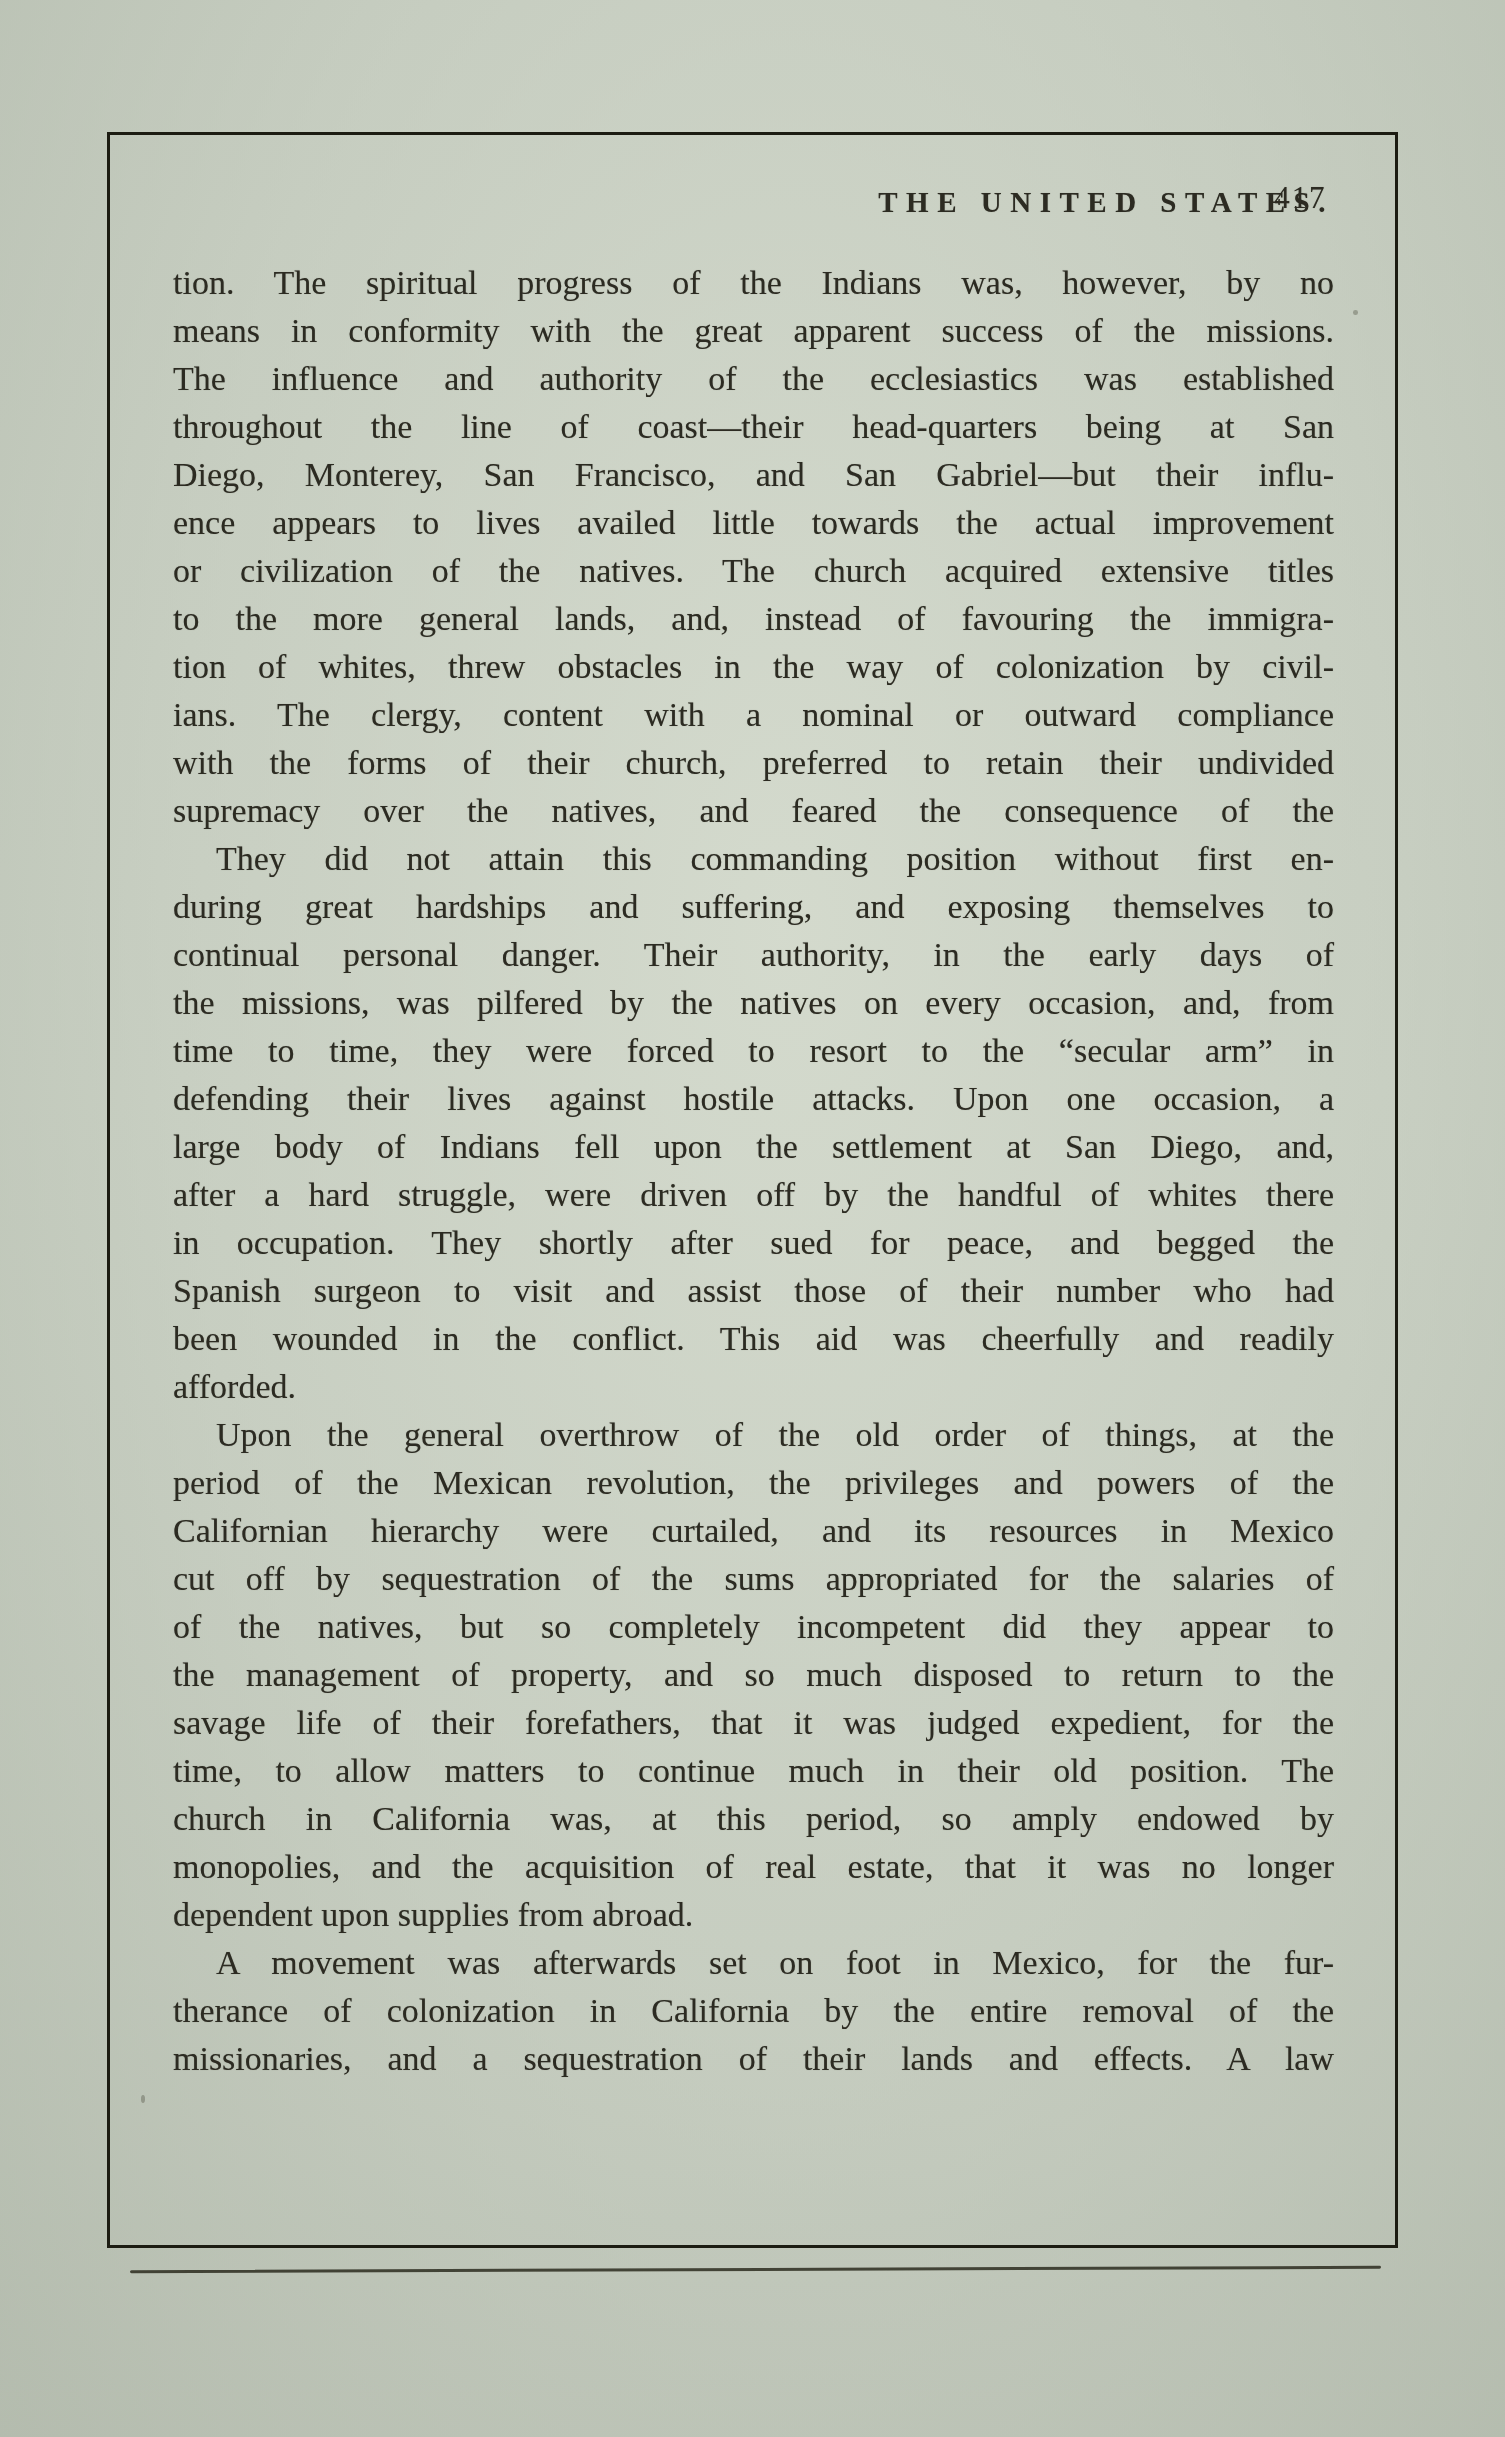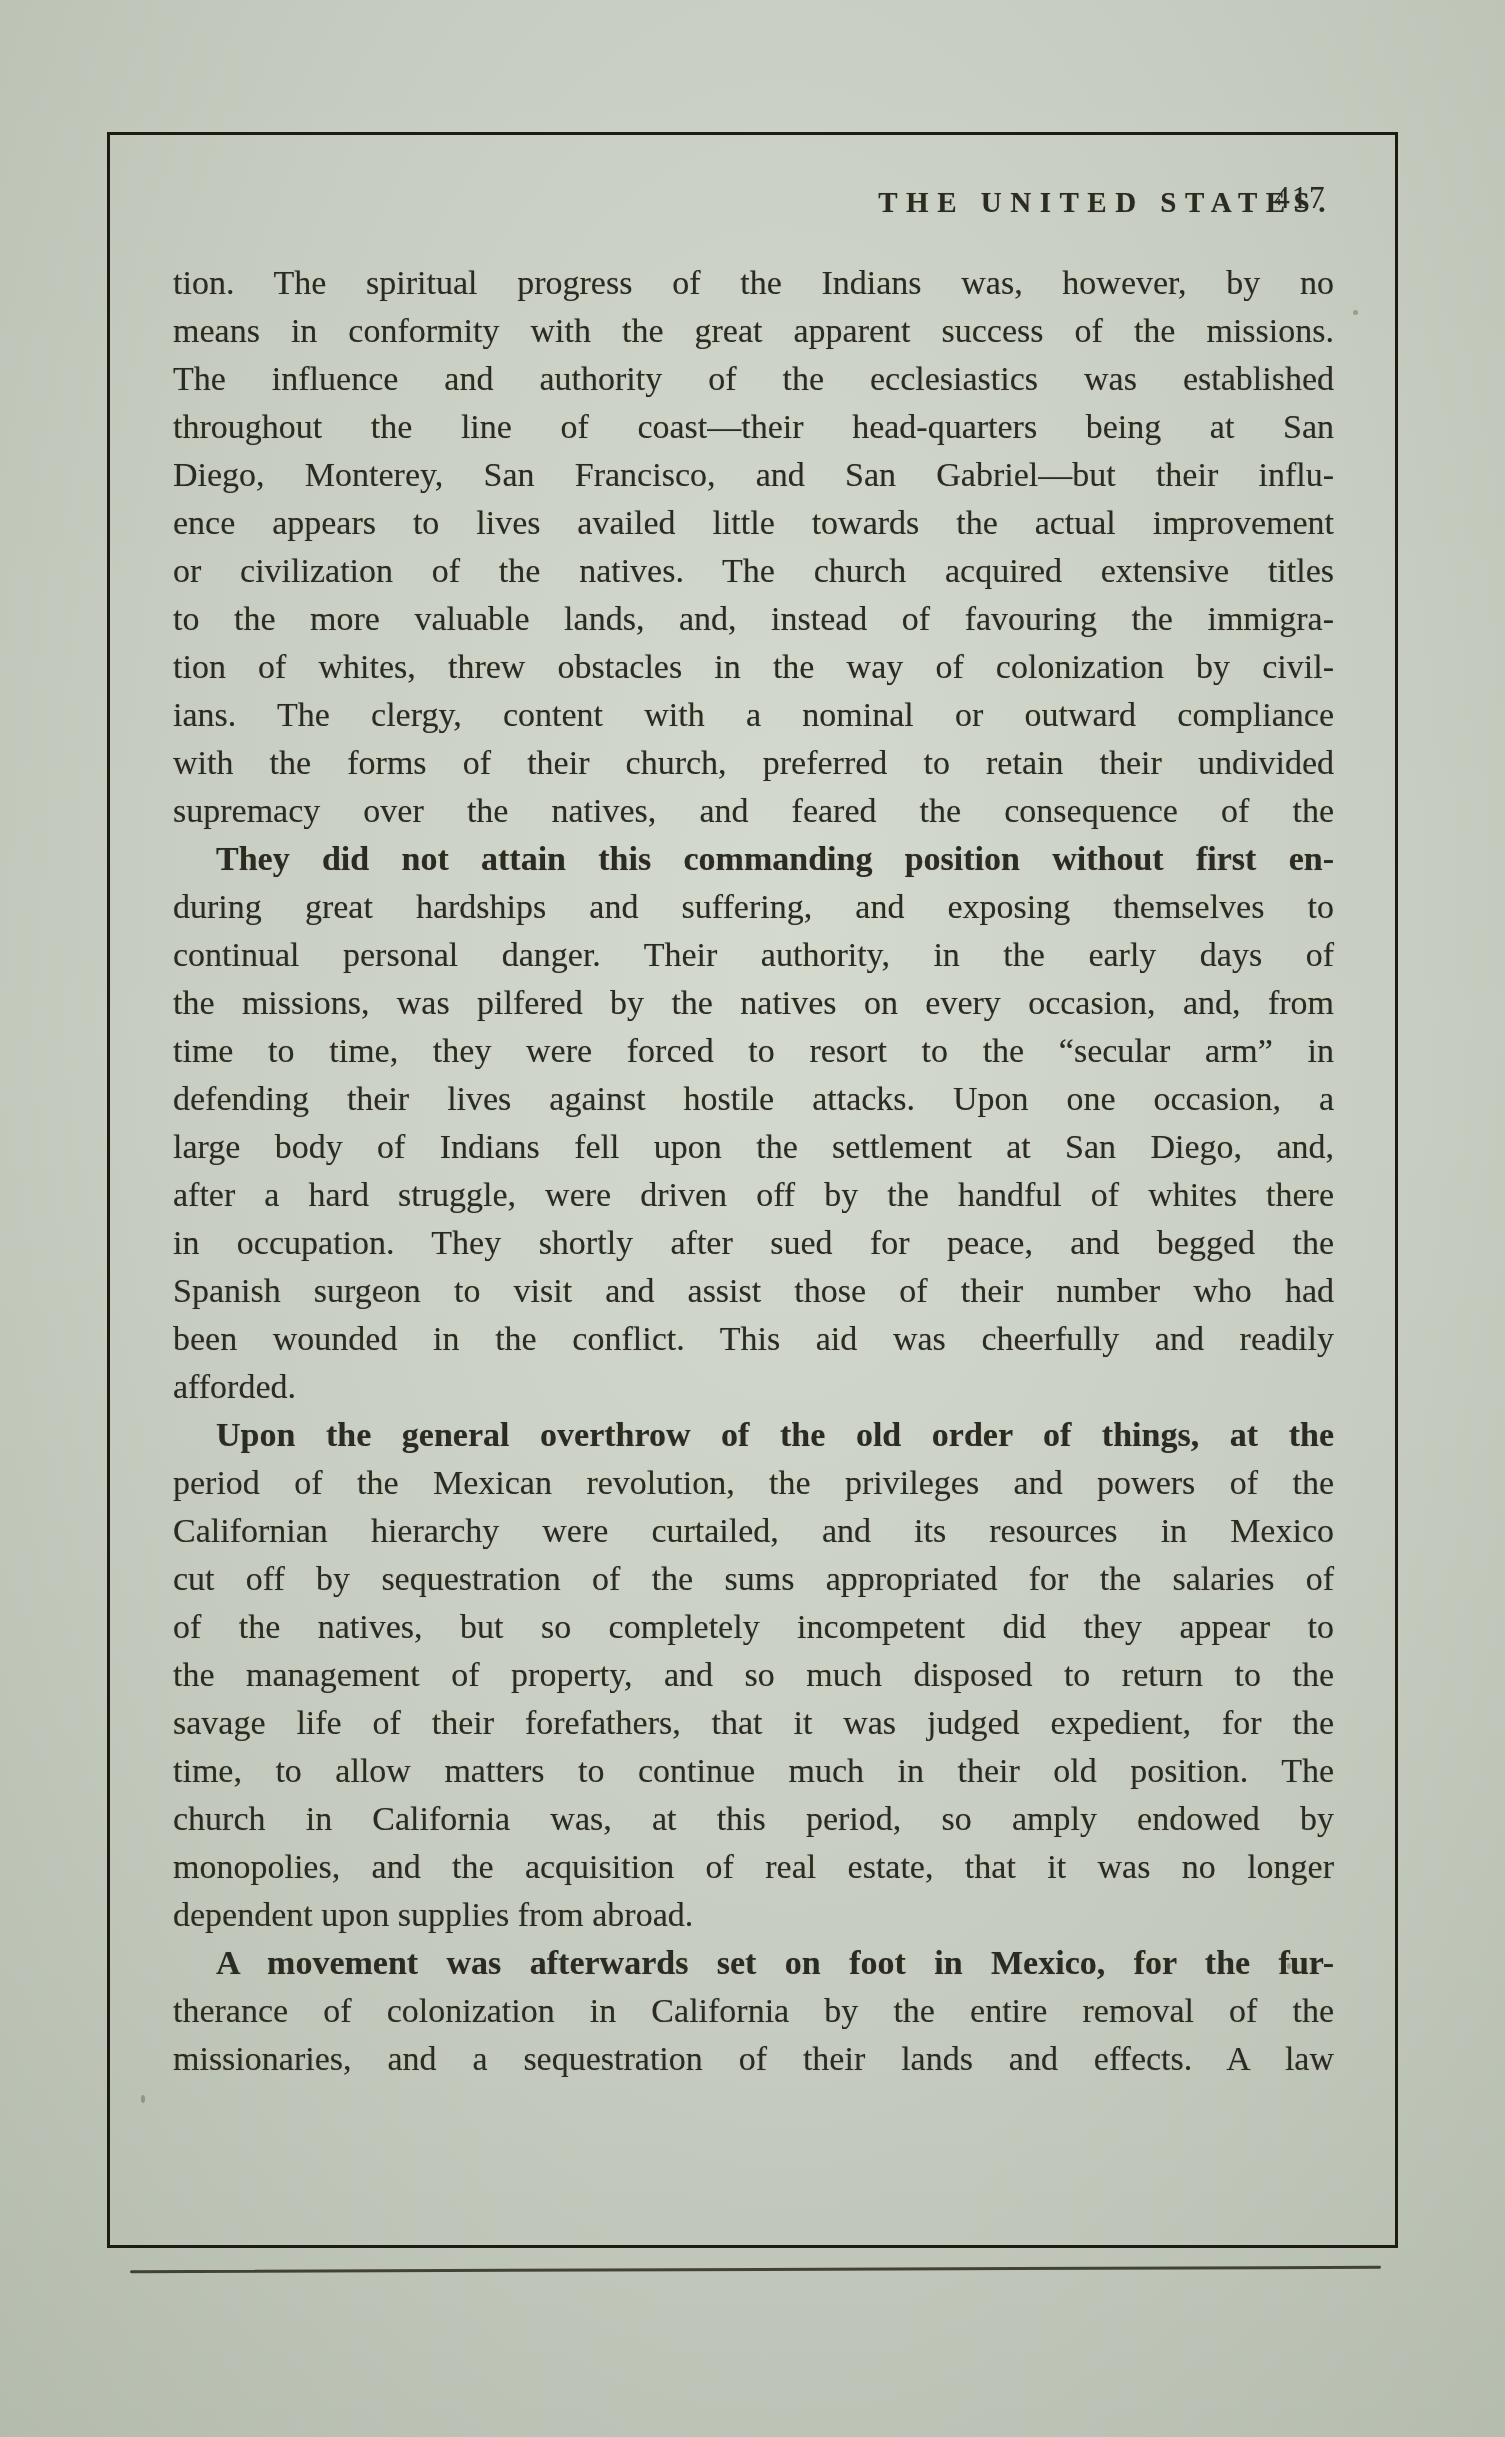--- a/index.html
+++ b/index.html
@@ -63,21 +63,21 @@
   .para { margin: 0; }
   .line {
     text-align: justify;
     text-align-last: justify;
     -moz-text-align-last: justify;
   }
   .line.last {
     text-align-last: left;
     -moz-text-align-last: left;
   }
-  .line.first-indent { text-indent: 43px; font-weight: bold; }
+  .line.first-indent { text-indent: 43px; }
   .speck {
     position: absolute;
     background: rgba(70,70,55,0.35);
     border-radius: 50%;
   }
 </style>
 </head>
 <body>
 
 <div class="scan-bg"></div>
@@ -98,21 +98,21 @@
   <div class="page-body">
 
     <div class="para">
       <div class="line">tion.  The spiritual progress of the Indians was, however, by no</div>
       <div class="line">means in conformity with the great apparent success of the missions.</div>
       <div class="line">The influence and authority of the ecclesiastics was established</div>
       <div class="line">throughout the line of coast—their head-quarters being at San</div>
       <div class="line">Diego, Monterey, San Francisco, and San Gabriel—but their influ-</div>
       <div class="line">ence appears to lives availed little towards the actual improvement</div>
       <div class="line">or civilization of the natives.  The church acquired extensive titles</div>
-      <div class="line">to the more valuable lands, and, instead of favouring the immigra-</div>
+      <div class="line">to the more general lands, and, instead of favouring the immigra-</div>
       <div class="line">tion of whites, threw obstacles in the way of colonization by civil-</div>
       <div class="line">ians.  The clergy, content with a nominal or outward compliance</div>
       <div class="line">with the forms of their church, preferred to retain their undivided</div>
       <div class="line">supremacy over the natives, and feared the consequence of the</div>
     </div>
 
     <div class="para">
       <div class="line first-indent">They did not attain this commanding position without first en-</div>
       <div class="line">during great hardships and suffering, and exposing themselves to</div>
       <div class="line">continual personal danger.  Their authority, in the early days of</div>

